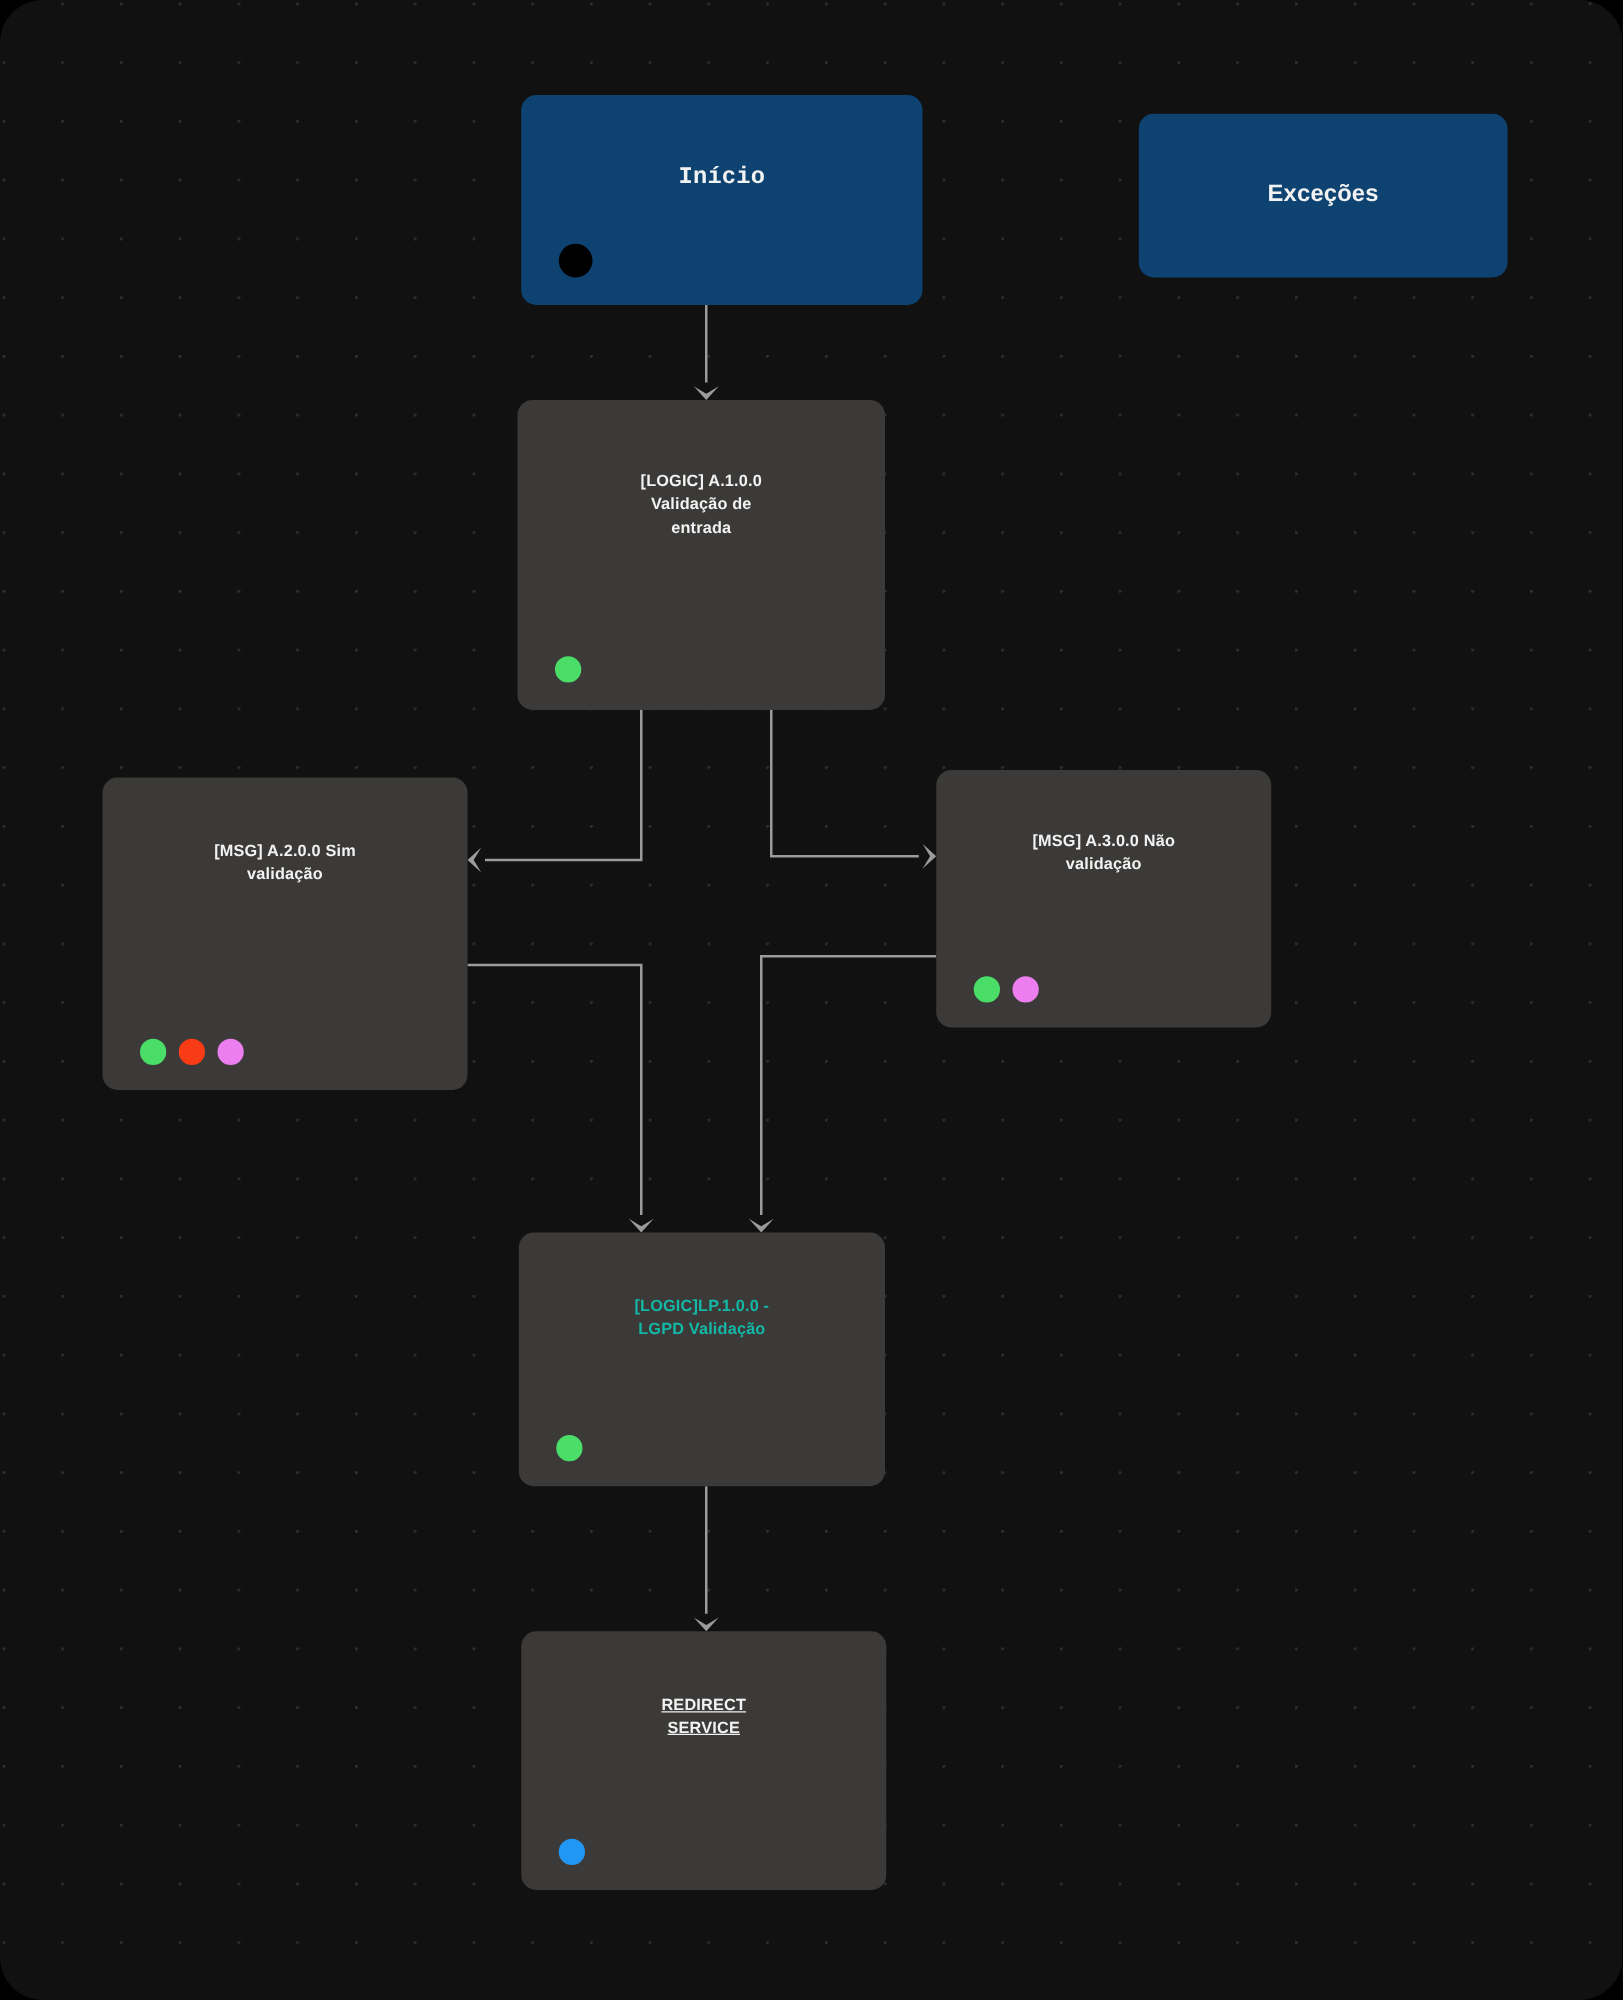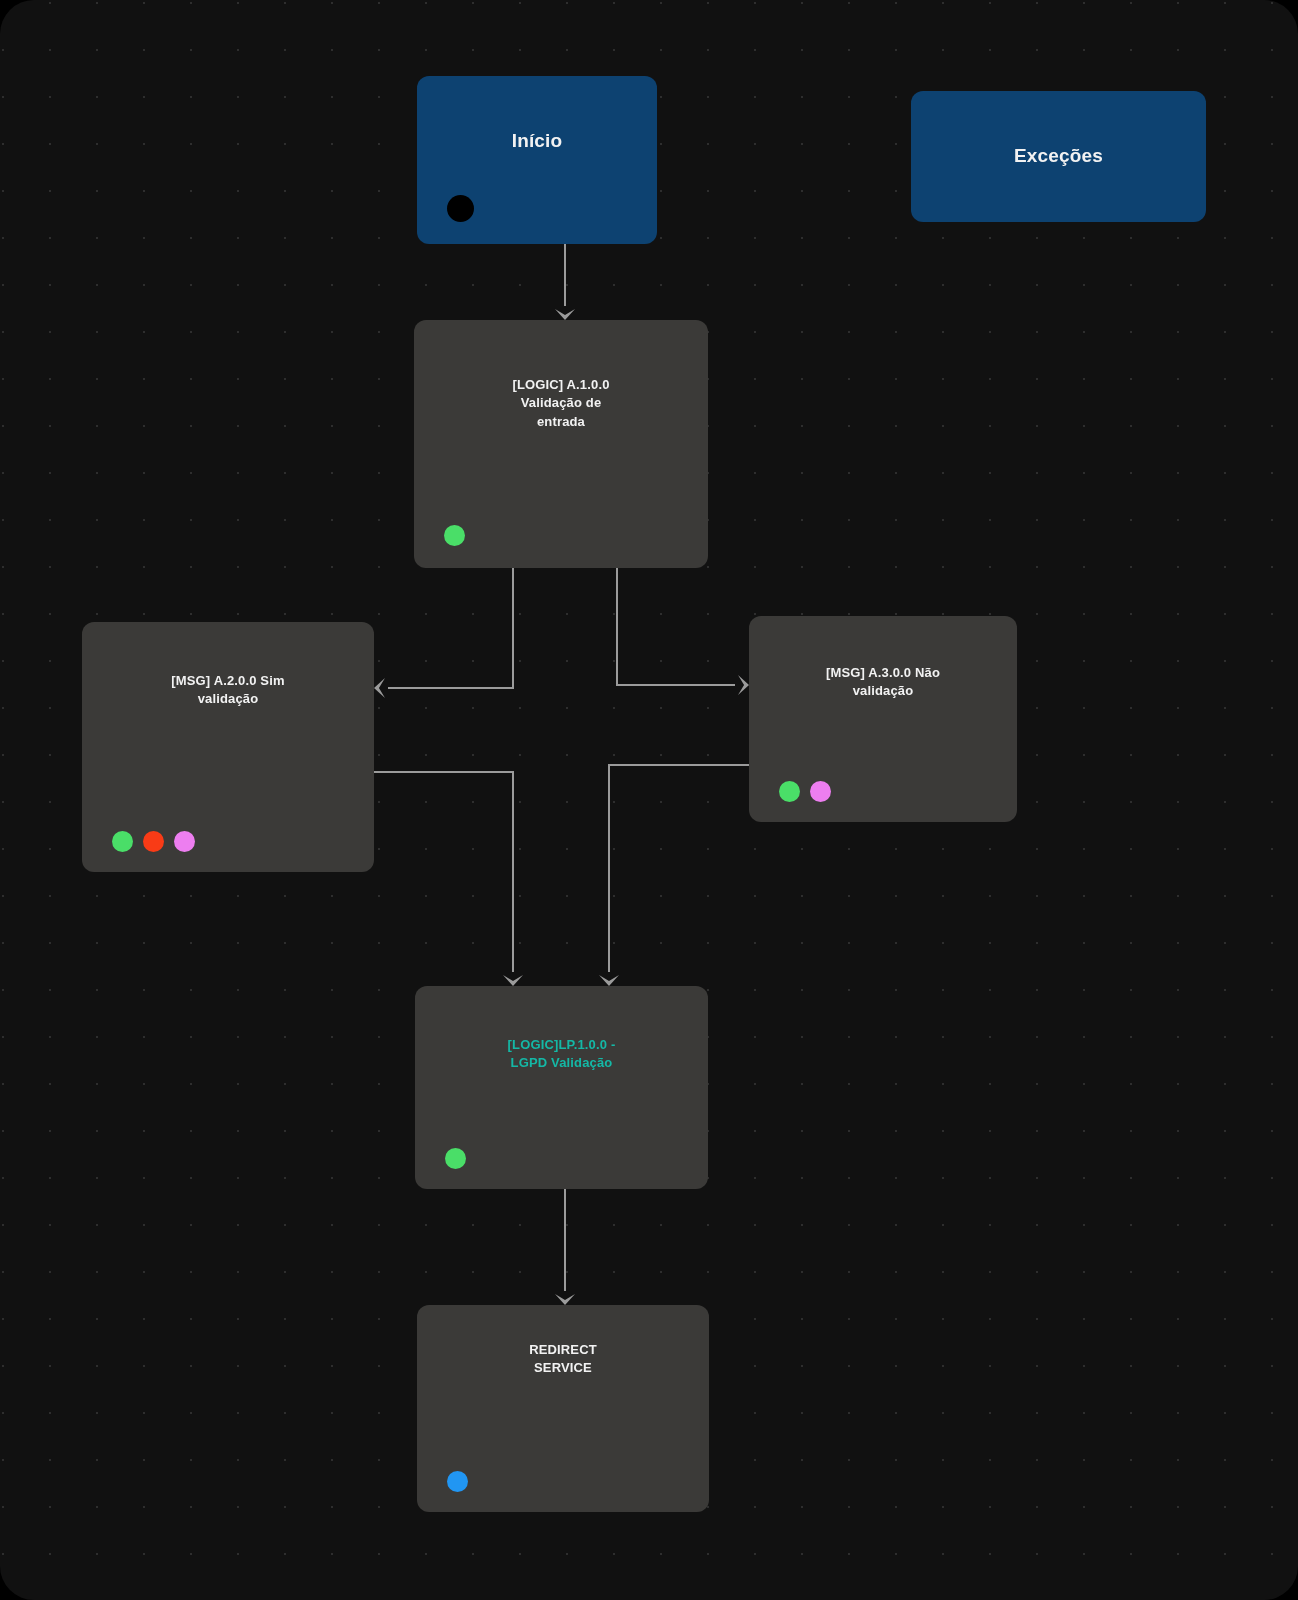--- a/index.html
+++ b/index.html
@@ -113,21 +113,21 @@
         <path d="M 749 765 L 609 765 L 609 972" fill="none" stroke="#9b9b9b" stroke-width="2" stroke-linecap="butt" stroke-linejoin="miter"></path>
         <polygon points="609,986 599,975 609,981.05 619,975" fill="#9b9b9b"></polygon>
       </g>
       <g>
         <path d="M 565 1189 L 565 1291" fill="none" stroke="#9b9b9b" stroke-width="2" stroke-linecap="butt" stroke-linejoin="miter"></path>
         <polygon points="565,1305 555,1294 565,1300.05 575,1294" fill="#9b9b9b"></polygon>
       </g>
     </svg>
 
   <div id="node-layer">
-      <div class="node blue" style="left: 417px; top: 76px; width: 240px; height: 168px; background: rgb(13, 66, 113);">
+      <div class="node blue" style="left: 417px; top: 76px; width: 321px; height: 168px; background: rgb(13, 66, 113); font-family: Liberation Mono, monospace;">
         <div class="node-label blue-label" style="margin-top: 52px; color: rgb(242, 242, 242);">Início</div>
         <div class="dots" style="bottom: 22px;">
           <span class="dot lg" style="background: rgb(0, 0, 0);"></span>
         </div>
       </div>
       <div class="node blue" style="left: 911px; top: 91px; width: 295px; height: 131px; background: rgb(13, 66, 113);">
         <div class="node-label blue-label" style="margin-top: 52px; color: rgb(242, 242, 242);">Exceções</div>
       </div>
       <div class="node gray" style="left: 414px; top: 320px; width: 294px; height: 248px; background: rgb(59, 58, 56);">
         <div class="node-label" style="margin-top: 56px; color: rgb(242, 242, 242);">[LOGIC] A.1.0.0
@@ -155,21 +155,21 @@
         </div>
       </div>
       <div class="node gray" style="left: 415px; top: 986px; width: 293px; height: 203px; background: rgb(59, 58, 56);">
         <div class="node-label" style="margin-top: 50px; color: #14b8a6;">[LOGIC]LP.1.0.0 -
 LGPD Validação</div>
         <div class="dots" style="bottom: 20px;">
           <span class="dot" style="background: rgb(74, 222, 104);"></span>
         </div>
       </div>
       <div class="node gray" style="left: 417px; top: 1305px; width: 292px; height: 207px; background: rgb(59, 58, 56);">
-        <div class="node-label" style="margin-top: 36px; color: rgb(242, 242, 242);">REDIRECT
+        <div class="node-label" style="margin-top: 50px; color: rgb(242, 242, 242); text-decoration: underline;">REDIRECT
 SERVICE</div>
         <div class="dots" style="bottom: 20px;">
           <span class="dot" style="background: rgb(33, 150, 243);"></span>
         </div>
       </div>
     </div>
 
 </div>
 
 </body></html>

